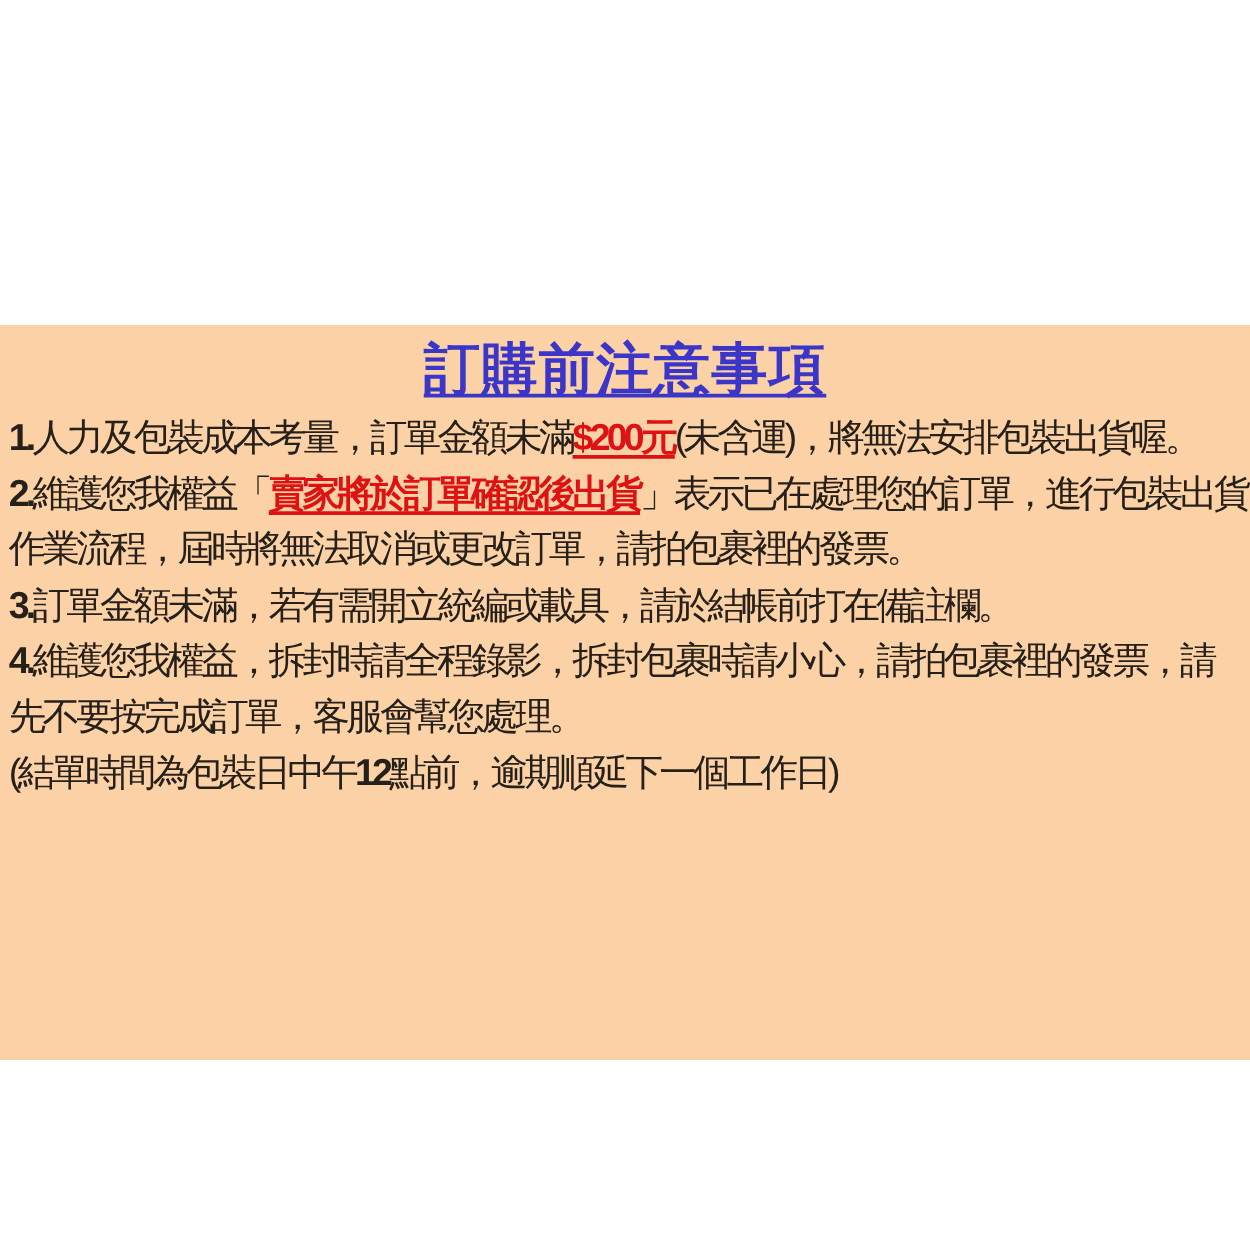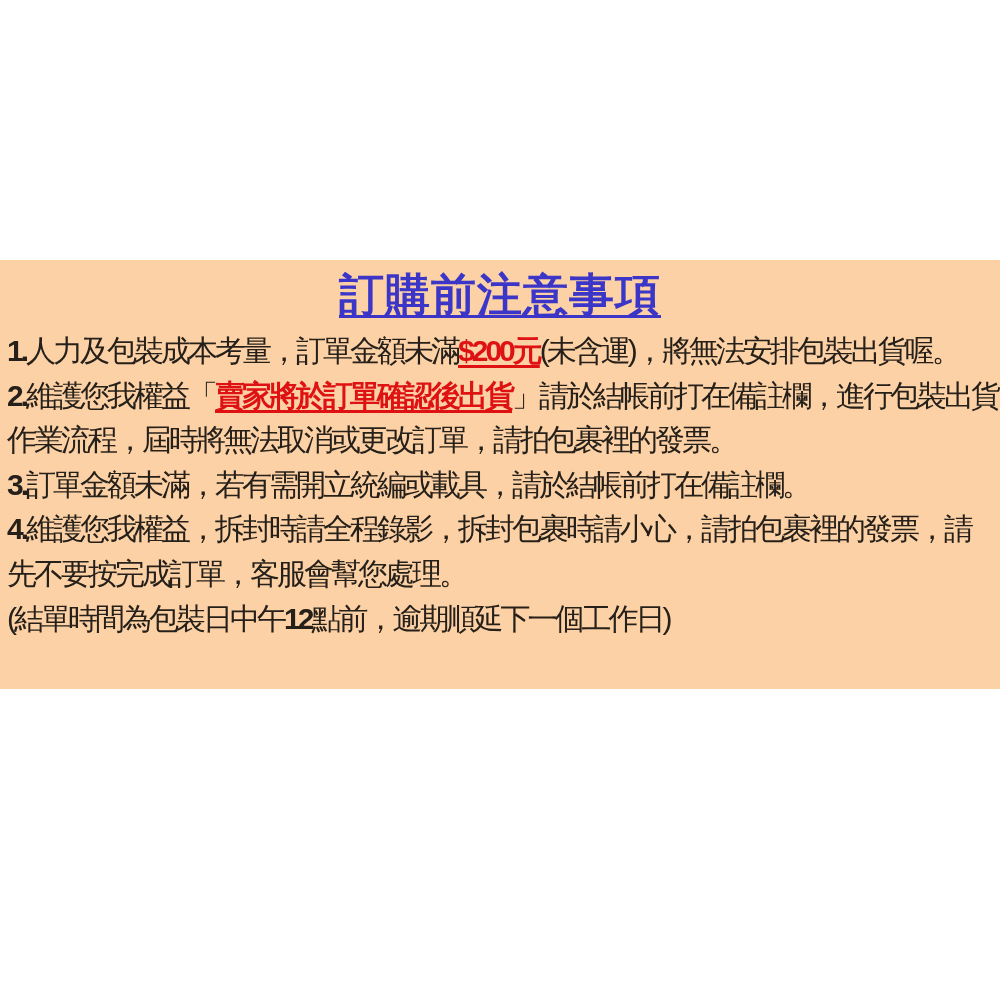--- a/index.html
+++ b/index.html
@@ -12,21 +12,21 @@
     position: relative;
     background: #ffffff;
     font-family: "Liberation Sans", "DejaVu Sans", sans-serif;
     overflow: hidden;
   }
   .notice-panel {
     position: absolute;
     top: 260px;
     left: 0;
     width: 1000px;
-    height: 429px;
+    height: 588px;
     background: #fcd1a5;
     overflow: hidden;
   }
   .notice-title {
     margin: 8px 0 0 0;
     text-align: center;
     font-size: 45px;
     line-height: 54px;
     font-weight: 700;
     color: #3b36c8;
@@ -63,21 +63,21 @@
 <body>
 
 <div class="notice-panel">
 
   <h1 class="notice-title"><span class="title-text">訂購前注意事項</span></h1>
 
   <div class="notice-content">
 
     <div class="line"><span class="num">1.</span><span>人力及包裝成本考量，訂單金額未滿</span><span class="hl">$200元</span><span>(未含運)，將無法安排包裝出貨喔。</span></div>
 
-    <div class="line"><span class="num">2.</span><span>維護您我權益「</span><span class="hl">賣家將於訂單確認後出貨</span><span>」請於結帳前打在備註欄，進行包裝出貨</span></div>
+    <div class="line"><span class="num">2.</span><span>維護您我權益「</span><span class="hl">賣家將於訂單確認後出貨</span><span>」表示已在處理您的訂單，進行包裝出貨</span></div>
 
     <div class="line"><span>作業流程，屆時將無法取消或更改訂單，請拍包裹裡的發票。</span></div>
 
     <div class="line"><span class="num">3.</span><span>訂單金額未滿，若有需開立統編或載具，請於結帳前打在備註欄。</span></div>
 
     <div class="line"><span class="num">4.</span><span>維護您我權益，拆封時請全程錄影，拆封包裹時請小心，請拍包裹裡的發票，請</span></div>
 
     <div class="line"><span>先不要按完成訂單，客服會幫您處理。</span></div>
 
 

